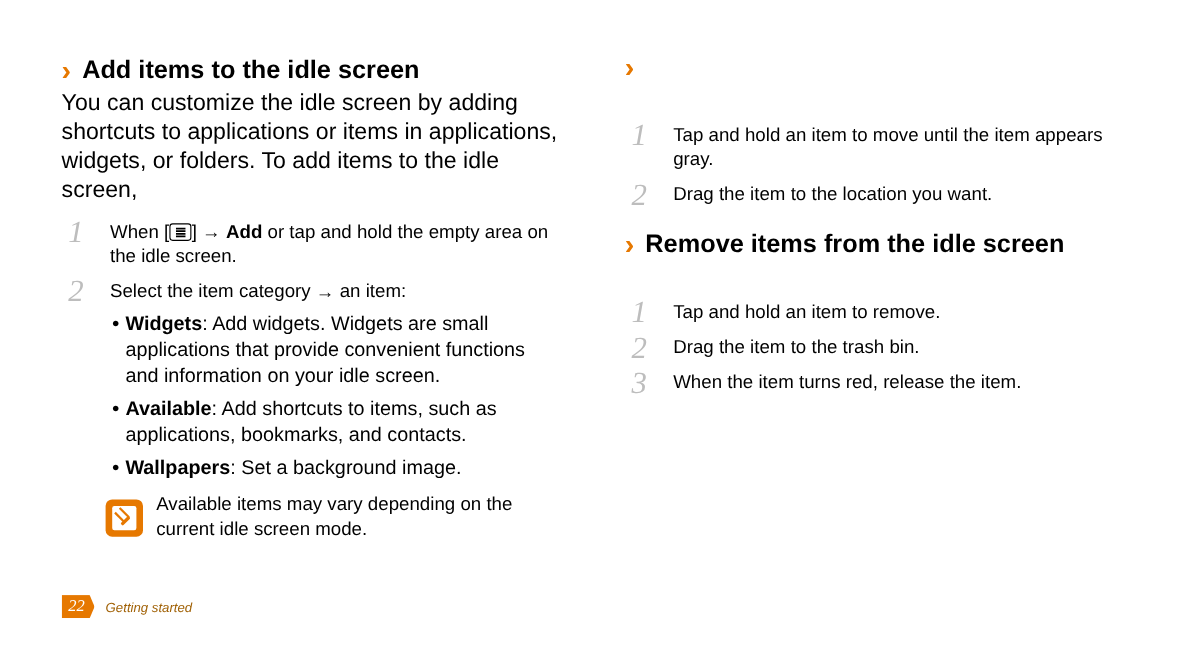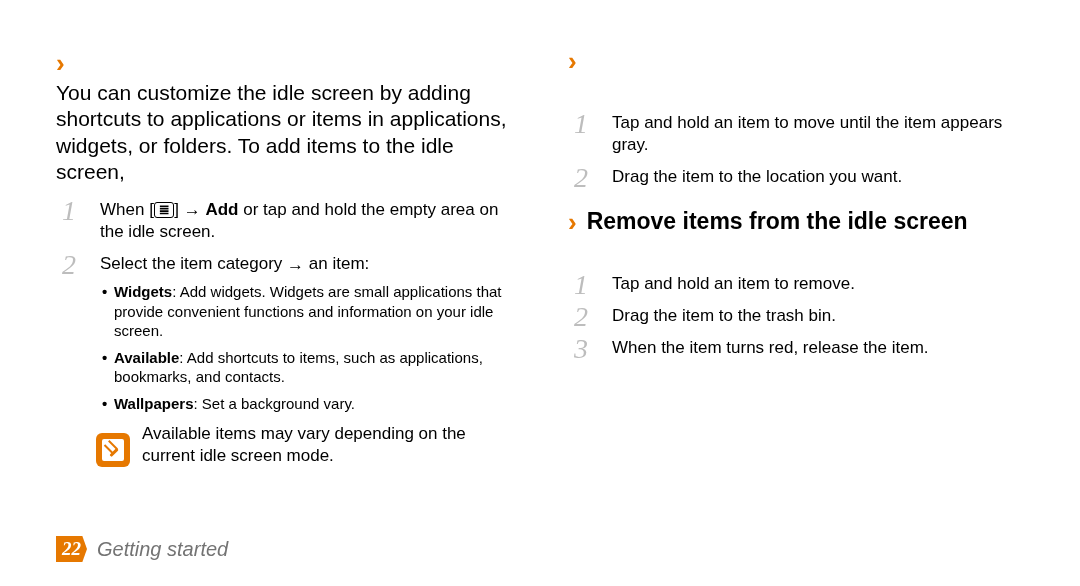--- a/index.html
+++ b/index.html
@@ -80,33 +80,33 @@
   }
   ul.sub {
     list-style: none;
     padding-left: 2px;
     margin-top: 6px;
   }
   ul.sub > li {
     position: relative;
     padding-left: 12px;
     margin-bottom: 7px;
-    font-size: 15px;
+    font-size: 18px;
     line-height: 1.3;
   }
   ul.sub > li::before {
     content: "•";
     position: absolute;
     left: 0;
     top: 0;
     font-weight: 700;
   }
   .note-row {
     display: flex;
-    align-items: flex-end;
+    align-items: center;
     gap: 12px;
     margin-top: 6px;
     margin-left: 40px;
   }
   .note-icon {
     flex: 0 0 auto;
     width: 34px;
     height: 34px;
     border-radius: 6px;
     background: #e67800;
@@ -146,56 +146,56 @@
     position: absolute;
     left: 56px;
     bottom: 24px;
     display: flex;
     align-items: center;
     gap: 10px;
   }
   .page-tab {
     background: #e67800;
     color: #fff;
-    font-size: 19px;
+    font-size: 15px;
     padding: 2px 6px;
     font-style: italic;
     font-family: Georgia, serif;
     clip-path: polygon(0 0, 85% 0, 100% 50%, 85% 100%, 0 100%);
     min-width: 30px;
-    font-weight: bold;
   }
   .footer-text {
     font-style: italic;
-    font-size: 20px;
-    color: #737373;
+    font-size: 12px;
+    color: #a16207;
   }
   strong { font-weight: 700; }
 </style>
 </head>
 <body>
 
 <div class="columns">
 
   <div class="col col-left">
     <div class="section-heading">
       <span class="chev">›</span>
+      <h2>Add items to the idle screen</h2>
     </div>
     <p class="intro">You can customize the idle screen by adding shortcuts to applications or items in applications, widgets, or folders. To add items to the idle screen,</p>
 
     <ol class="steps">
       <li>
         <span>When [</span><span class="menu-key">≣</span><span>] → </span><strong>Add</strong><span> or tap and hold the empty area on the idle screen.</span>
       </li>
       <li>
         <span>Select the item category </span><span class="arrow-icon">→</span><span> an item:</span>
         <ul class="sub">
           <li><strong>Widgets</strong><span>: Add widgets. Widgets are small applications that provide convenient functions and information on your idle screen.</span></li>
           <li><strong>Available</strong><span>: Add shortcuts to items, such as applications, bookmarks, and contacts.</span></li>
-          <li><strong>Wallpapers</strong><span>: Set a background vary.</span></li>
+          <li><strong>Wallpapers</strong><span>: Set a background image.</span></li>
         </ul>
       </li>
     </ol>
 
     <div class="note-row">
       <div class="note-icon">
         <svg class="pen" viewBox="0 0 16 16">
           <rect x="2" y="9" width="10" height="3" rx="1" fill="#e67800" transform="rotate(-45 8 8)"></rect>
         </svg>
       </div>

